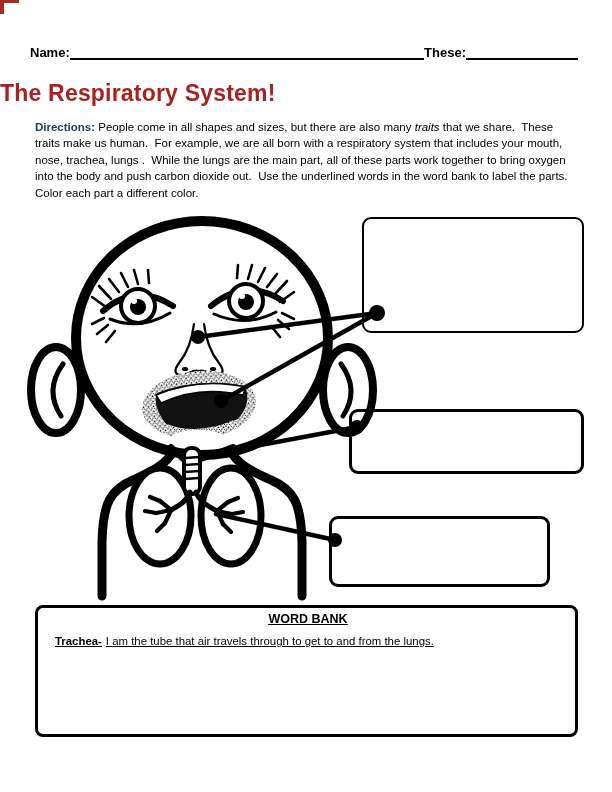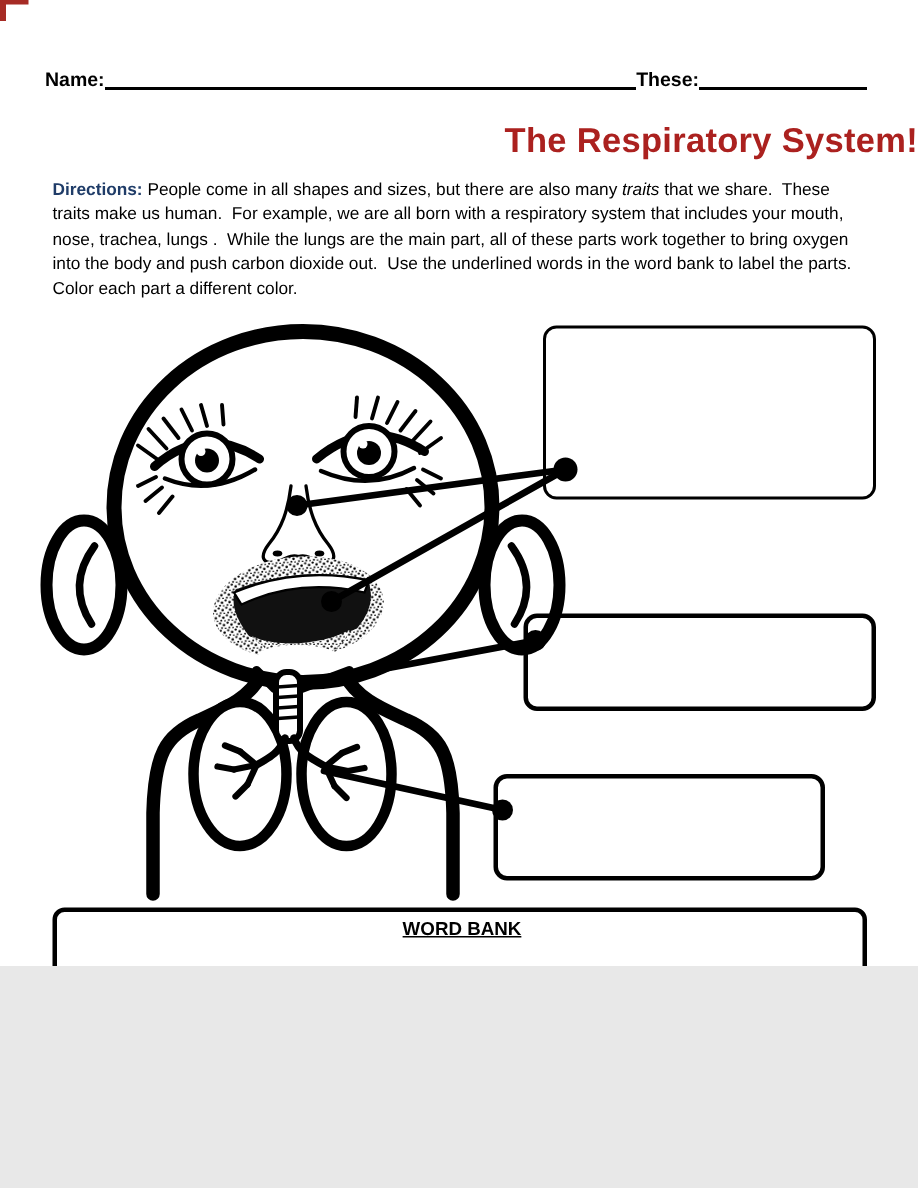--- a/index.html
+++ b/index.html
@@ -1,49 +1,49 @@
 <!DOCTYPE html>
 <html><head>
 <meta charset="utf-8">
 <style>
   html,body{margin:0;padding:0;background:#e8e8e8;}
   .page{
-    position:relative;width:612px;height:644px;margin:0 auto;
+    position:relative;width:612px;height:792px;margin:0 auto;
     background:#ffffff;overflow:hidden;
     font-family:"Liberation Sans","DejaVu Sans",sans-serif;color:#000;
     outline:1px solid #999;
   }
   .corner-mark{position:absolute;left:0;top:0;width:15px;height:11px;
     border-left:4px solid #a62b25;border-top:3px solid #a62b25;}
   
   .name-row{position:absolute;left:30px;top:44px;width:548px;display:flex;
     align-items:flex-end;font-weight:bold;font-size:13px;line-height:15px;}
   .blank{border-bottom:2px solid #000;height:14px;}
   .blank.name{flex:1;}
   .blank.grade{width:112px;}
   
-  .title{position:absolute;left:0;top:80px;width:612px;text-align:right;
+  .title{position:absolute;left:0;top:80px;width:612px;text-align:left;
     font-size:23px;font-weight:bold;letter-spacing:0.2px;}
   
   .directions{position:absolute;left:35px;top:119px;width:545px;
     font-size:11.5px;line-height:16.4px;white-space:pre-wrap;}
   .directions .lead{font-weight:bold;margin-top:23px;}
   .traits{font-style:italic;}
   
   svg.figure{position:absolute;left:0;top:0;width:612px;height:792px;}
   
   .label-box{position:absolute;background:transparent;border:2.5px solid #000;
     border-radius:9px;font-size:12px;padding:4px 6px;}
   .label-box.b1{left:362px;top:217px;width:206px;height:104px;}
   .label-box.b2{left:349px;top:409px;width:217px;height:51px;border-width:3.5px;}
   .label-box.b3{left:329px;top:516px;width:203px;height:57px;border-width:3px;}
   
   .wordbank{position:absolute;left:35px;top:605px;width:543px;height:132px;
     border:3px solid #000;border-radius:8px;box-sizing:border-box;
-    font-size:11.4px;line-height:15.4px;padding:3px 14px 0 17px;}
+    font-size:11.4px;line-height:15.4px;padding:3px 14px 0 17px;text-decoration:underline;}
   .wordbank .wb-head{text-align:center;font-weight:bold;font-size:12.5px;
     text-decoration:underline;margin:1px 0 7px 0;}
   .wb-entry{margin-bottom:13px;}
   .wb-entry .term{font-weight:bold;text-decoration:underline;margin-right:4px;}
 </style>
 </head>
 <body>
 
 <div class="page">
 
@@ -191,15 +191,18 @@
       <circle cx="335" cy="540" r="7"></circle>
     </g>
   </svg>
 
   <div class="label-box b1"></div>
   <div class="label-box b2"></div>
   <div class="label-box b3"></div>
 
   <div class="wordbank">
     <div class="wb-head">WORD BANK</div>
+    <div class="wb-entry">
+      <span class="term">Trachea-</span><span>I am the tube that air travels through to get to and from the lungs.</span>
+    </div>
   </div>
 
 </div>
 
 </body></html>

